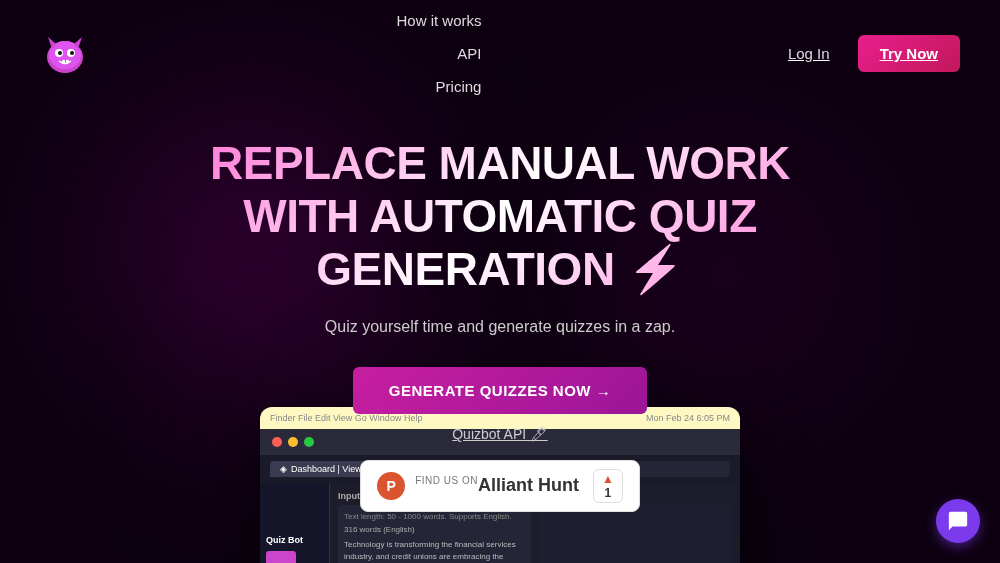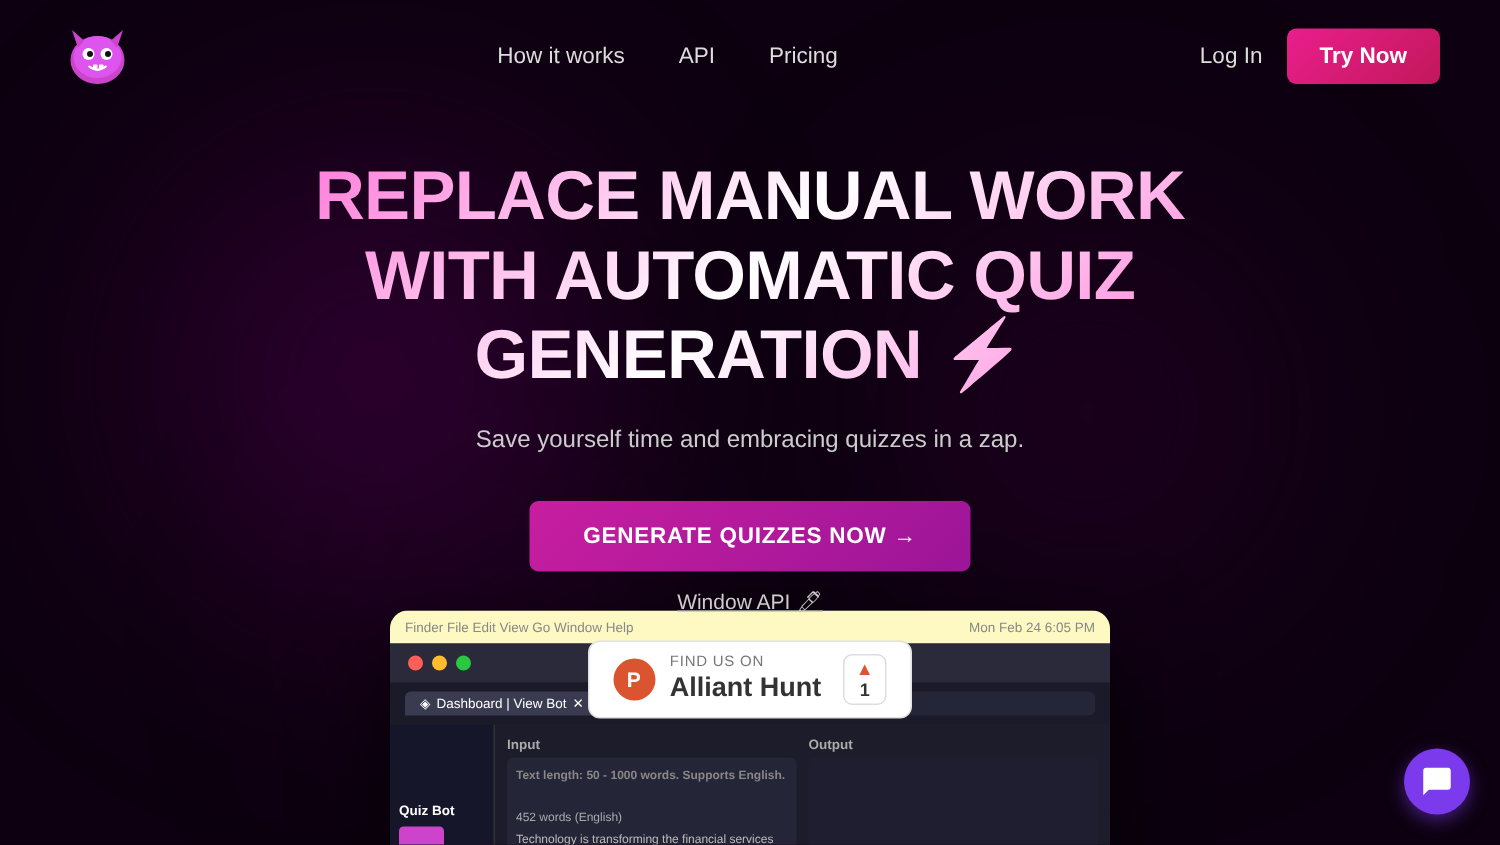--- a/index.html
+++ b/index.html
@@ -54,33 +54,35 @@
     }
 
     .logo-icon {
       width: 50px;
       height: 50px;
     }
 
     .nav-links {
       display: flex;
       align-items: flex-end;
-      gap: 36px;
+      gap: 16px;
+      flex-direction: column;
     }
 
     .nav-links a {
       color: #ddd;
       text-decoration: none;
       font-size: 15px;
       cursor: pointer;
     }
 
     .nav-actions {
       display: flex;
-      gap: 16px;
+      gap: 28px;
+      text-decoration: underline;
     }
 
     .btn-login {
       background: transparent;
       border: none;
       color: #ddd;
       font-size: 15px;
       cursor: pointer;
     }
 
@@ -169,21 +171,20 @@
       display: flex;
       align-items: center;
       justify-content: center;
       color: #fff;
       font-size: 14px;
       font-weight: 900;
     }
 
     .ph-text-block {
       display: flex;
-      flex-direction: column;
       align-items: flex-start;
       line-height: 1.2;
     }
 
     .ph-find-us {
       font-size: 10px;
       color: #777;
       letter-spacing: 0.5px;
       text-transform: uppercase;
     }
@@ -403,26 +404,26 @@
   <div class="nav-actions">
     <button class="btn-login">Log In</button>
     <button class="btn-try">Try Now</button>
   </div>
 </nav>
 
 <section class="hero">
   <h1 class="hero-title">REPLACE MANUAL WORK WITH AUTOMATIC QUIZ GENERATION ⚡</h1>
   
   <p class="hero-subtitle">
-    <span>Save yourself time and embracing quizzes in a zap.</span><br>
+    <span>Quiz yourself time and generate quizzes in a zap.</span><br>
   </p>
 
   <button class="btn-generate">GENERATE QUIZZES NOW →</button>
   
-  <a class="request-api-link">Window API 🖊</a>
+  <a class="request-api-link">Quizbot API 🖊</a>
 
   
   <div style="text-align:center;">
     <div class="ph-badge">
       <div class="ph-icon">P</div>
       <div class="ph-text-block">
         <span class="ph-find-us">FIND US ON</span>
         <span class="ph-name">Alliant Hunt</span>
       </div>
       <div class="ph-upvotes">
@@ -461,22 +462,22 @@
 
     <div class="app-content">
       <div class="sidebar-app">
         <div class="sidebar-title">Quiz Bot</div>
         <div style="background:#cc44cc;border-radius:3px;width:30px;height:20px;margin-bottom:6px;"></div>
       </div>
       <div class="main-app">
         <div class="input-col">
           <div class="col-label">Input</div>
           <div class="input-field">
-            <div style="font-size:8px;color:#888;margin-bottom:17px;font-weight:bold;">Text length: 50 - 1000 words. Supports English.</div>
-            <div style="font-size:8px;color:#aaa;margin-bottom:4px;">452 words (English)</div>
+            <div style="font-size:8px;color:#888;margin-bottom:2px;">Text length: 50 - 1000 words. Supports English.</div>
+            <div style="font-size:8px;color:#aaa;margin-bottom:4px;">316 words (English)</div>
             <div style="font-size:8px;color:#bbb;">Technology is transforming the financial services industry, and credit unions are embracing the changes. In a recent survey by Alliant...</div>
           </div>
         </div>
         <div class="output-col">
           <div class="col-label">Output</div>
           <div class="input-field" style="background:#1e1e30;"></div>
         </div>
       </div>
     </div>
   </div>

